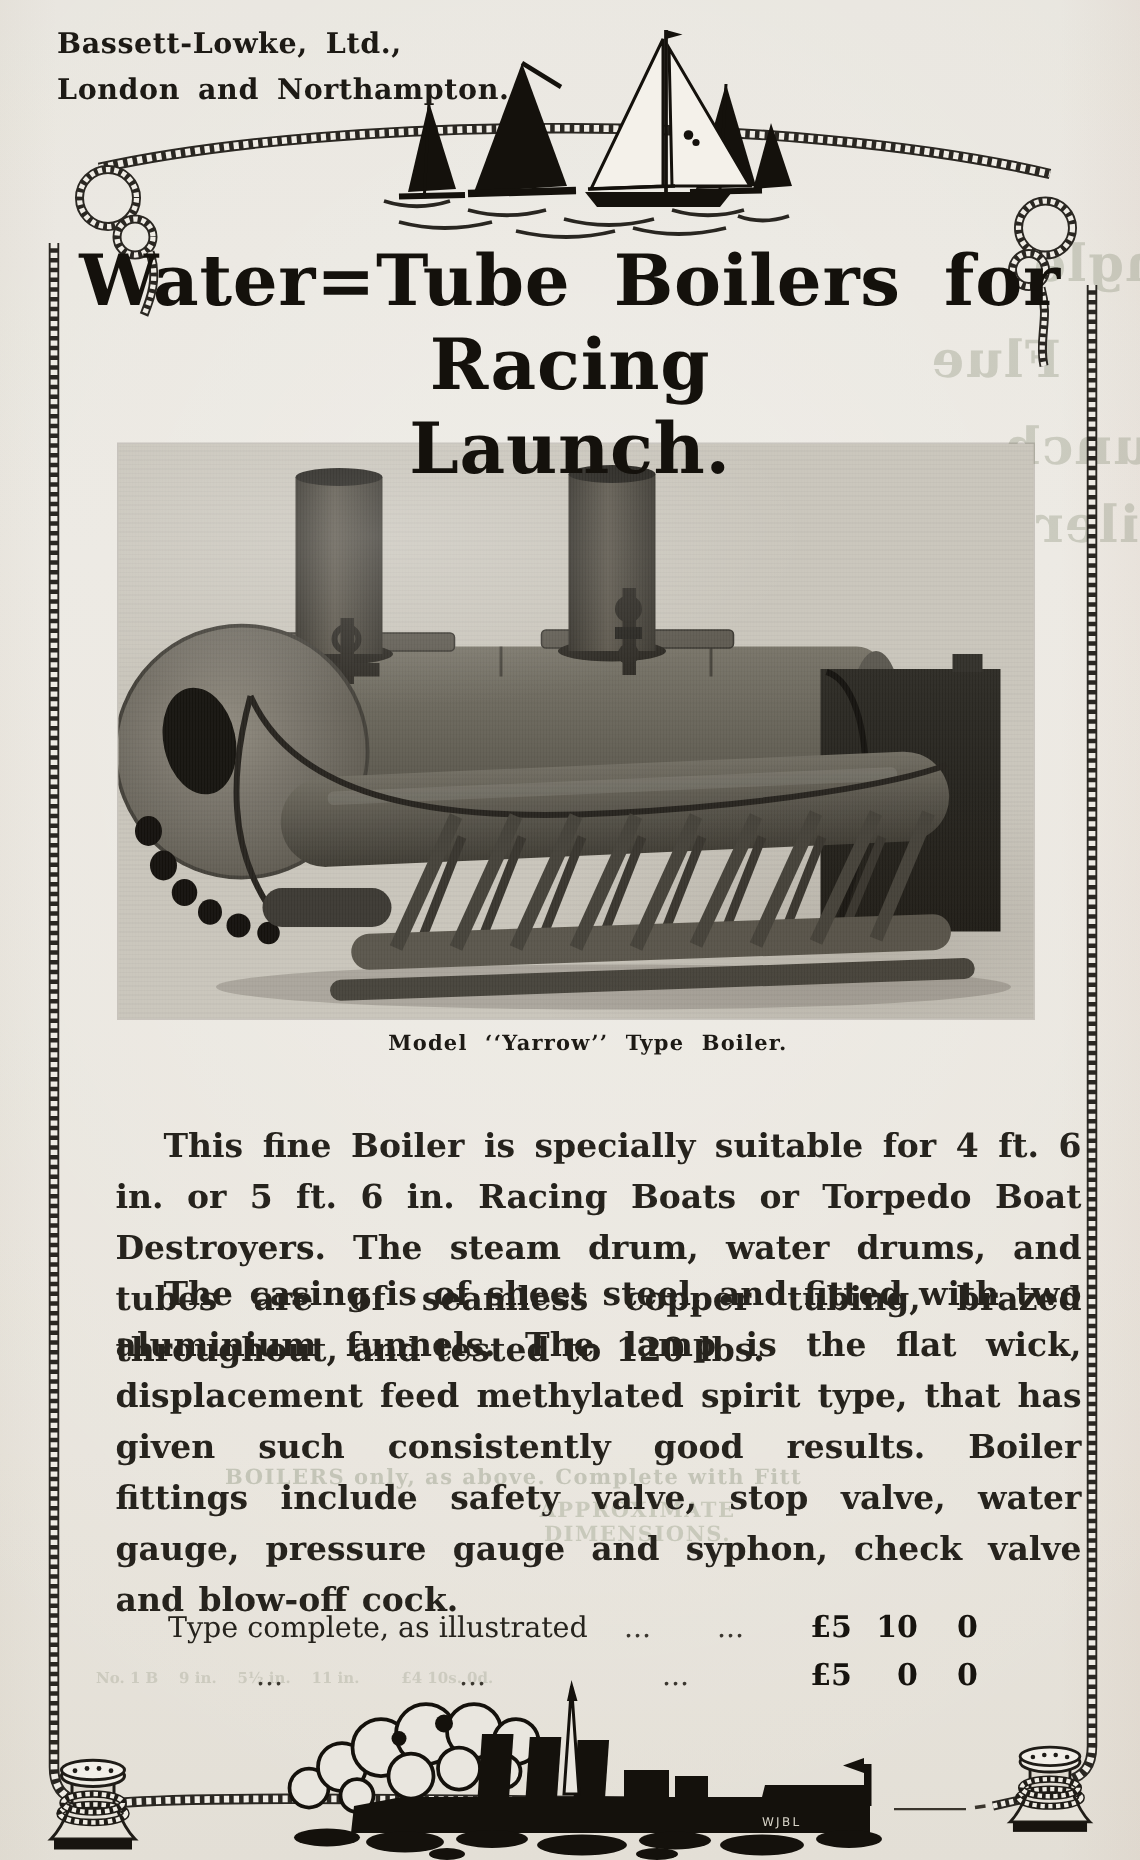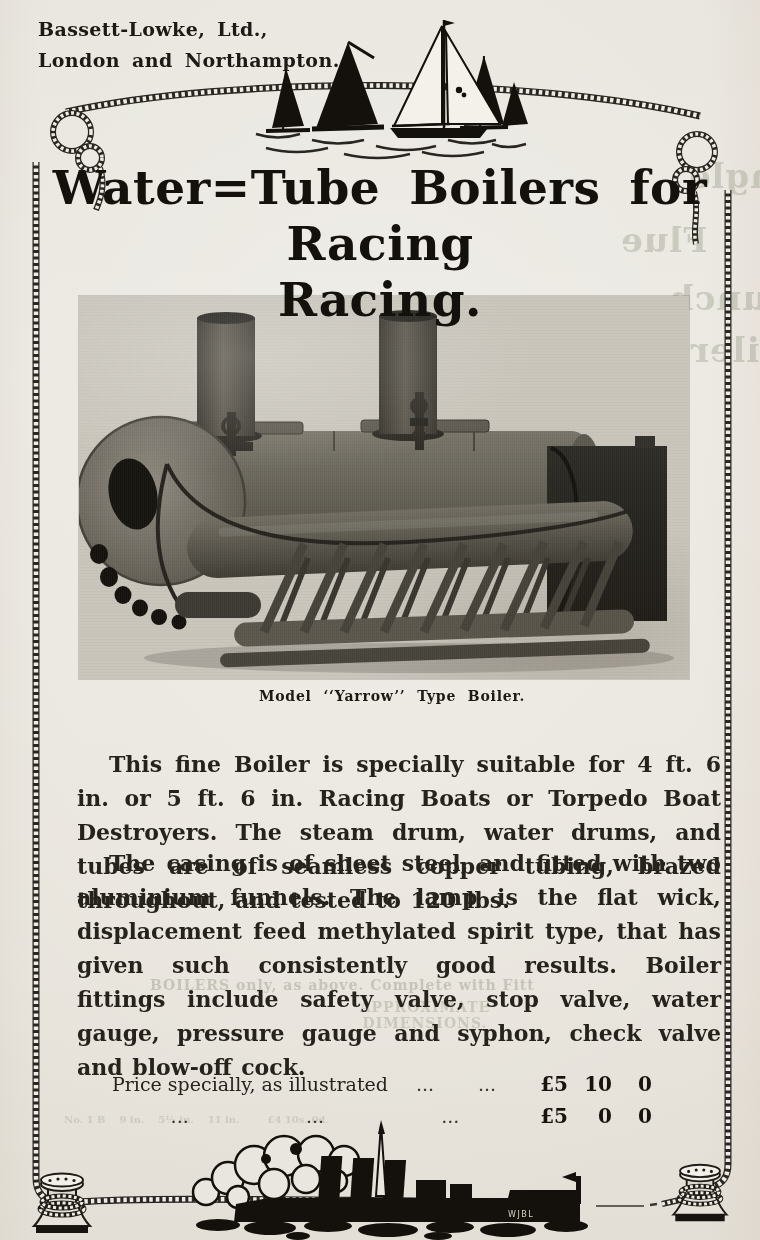--- a/index.html
+++ b/index.html
@@ -198,21 +198,21 @@
     </g>
   </svg>
 
   <div class="publisher">
     <div>Bassett-Lowke, Ltd.,</div>
     <div>London and Northampton.</div>
   </div>
 
   <h1 class="title">
     <span>Water=Tube Boilers for Racing</span>
-    <span>Racing.</span>
+    <span>Launch.</span>
   </h1>
 
   <div class="photo">
     <svg width="610" height="383" viewBox="0 0 610 383">
       <defs>
         <linearGradient id="gCase" x1="0" y1="0" x2="0" y2="1">
           <stop offset="0" stop-color="#787468"></stop>
             <stop offset="1" stop-color="#4e4b42"></stop>
         </linearGradient>
         <linearGradient id="gDrum" x1="0" y1="0" x2="0" y2="1">
@@ -307,21 +307,21 @@
     <div class="grain"></div>
   </div>
 
   <div class="caption">Model ‘‘Yarrow’’ Type Boiler.</div>
 
   <p class="para p1">This fine Boiler is specially suitable for 4 ft. 6 in. or 5 ft. 6 in. Racing Boats or Torpedo Boat Destroyers.  The steam drum, water drums, and tubes are of seamless copper tubing, brazed throughout, and tested to 120 lbs.</p>
   <p class="para p2">The casing is of sheet steel, and fitted with two aluminium funnels. The lamp is the flat wick, displacement feed methylated spirit type, that has given such consistently good results.  Boiler fittings include safety valve, stop valve, water gauge, pressure gauge and syphon, check valve and blow-off cock.</p>
 
   <div class="prices">
     <div class="price-row">
-      <span class="price-label lblw1">Price specially, as illustrated</span>
+      <span class="price-label lblw1">Type complete, as illustrated</span>
       <span class="leaders">
         <span>...</span>
         <span>...</span>
       </span>
       <span class="amt amt-l">£5</span>
       <span class="amt amt-s">10</span>
       <span class="amt amt-p">0</span>
     </div>
     <div class="price-row">
       <span class="leaders">

